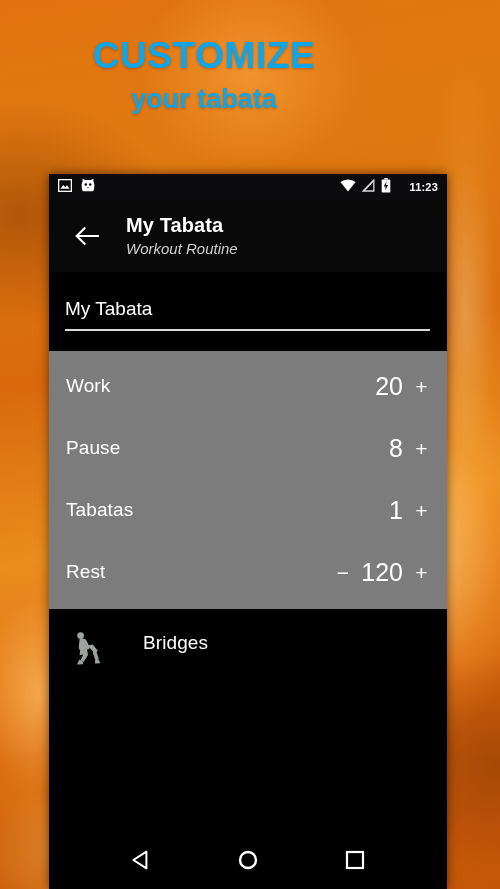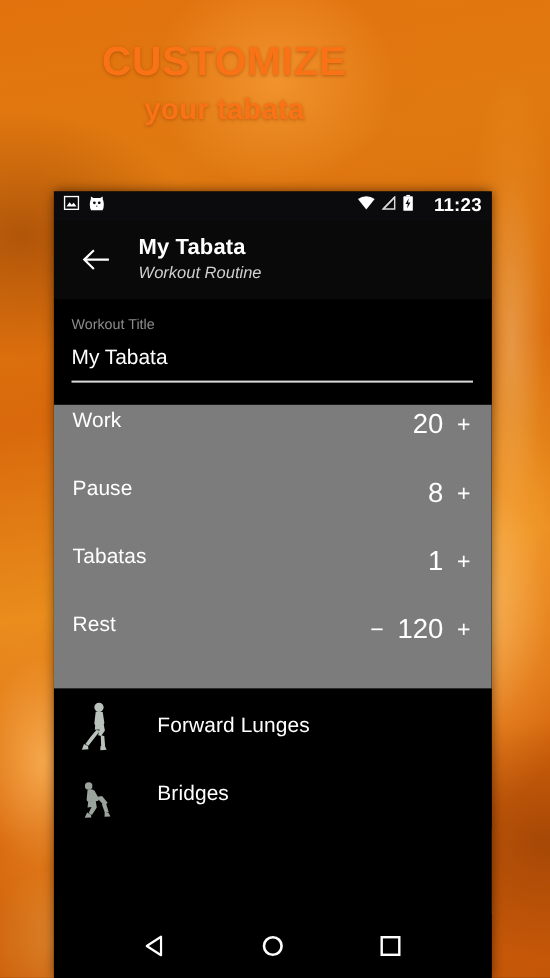--- a/index.html
+++ b/index.html
@@ -50,21 +50,21 @@
       radial-gradient(ellipse 180px 150px at 99% 86%, rgba(110,40,2,0.40) 0%, rgba(110,40,2,0) 72%);
   }
 
   
   .headline {
     position: absolute;
     top: 34px;
     left: 0;
     width: 408px;
     text-align: center;
-    color: #f97316;
+    color: #0ea5e9;
     text-shadow: 0 1px 3px rgba(120,50,0,0.45);
     user-select: none;
   }
   .headline .l1 {
     font-size: 37px;
     font-weight: bold;
     letter-spacing: 0.6px;
     line-height: 44px;
   }
   .headline .l2 {
@@ -92,21 +92,21 @@
     height: 26px;
     background: #0b0b0d;
     display: flex;
     align-items: center;
     padding: 0 9px;
   }
   .sb-left { display: flex; align-items: center; gap: 9px; }
   .sb-right { margin-left: auto; display: flex; align-items: center; gap: 6px; }
   .sb-clock {
     color: #fff;
-    font-size: 17px;
+    font-size: 11px;
     font-weight: bold;
     letter-spacing: 0.2px;
     margin-left: 12px;
   }
   .sb-icon { display: block; }
 
   
   .appbar {
     position: relative;
     height: 72px;
@@ -163,21 +163,21 @@
   .tf-gap { height: 20px; background: #000; }
 
   
   .settings {
     background: #7c7c7c;
     padding: 4px 0 6px 0;
   }
   .srow {
     height: 62px;
     display: flex;
-    align-items: flex-start;
+    align-items: center;
     padding: 0 18px 0 17px;
     gap: 28px;
   }
   .srow-label {
     color: #ffffff;
     font-size: 19px;
     letter-spacing: 0.1px;
   }
   .srow-ctrls {
     margin-left: auto;
@@ -310,21 +310,20 @@
           <polyline points="9.6,2.2 1.6,10 9.6,17.8" fill="none" stroke="#fff" stroke-width="2" stroke-linecap="square"></polyline>
         </svg>
       </div>
       <div class="apptitles">
         <div class="apptitle">My Tabata</div>
         <div class="appsub">Workout Routine</div>
       </div>
     </div>
 
     <div class="titlefield">
-      <div class="tf-label">Workout Title</div>
       <div class="tf-value" placeholder="Workout Title">My Tabata</div>
       <div class="tf-underline"></div>
     </div>
     <div class="tf-gap"></div>
 
     <div class="settings">
 
       <div class="srow">
         <span class="srow-label">Work</span>
         <span class="srow-ctrls">
@@ -358,36 +357,20 @@
           <span class="srow-minus">−</span>
           <span class="srow-value">120</span>
           <span class="srow-plus">+</span>
         </span>
       </div>
 
     </div>
 
     <div class="exlist">
 
-      <div class="exrow">
-        <span class="exthumb">
-          <svg width="44" height="48" viewBox="0 0 44 48">
-            <g fill="#b9c3bb">
-              <circle cx="23" cy="7" r="4.2"></circle>
-              <path d="M20 11 q3.4 -1.2 6.4 0.4 l1.4 9.2 q0.2 2 -1.4 2.6 l-6 0.4 q-1.8 -0.4 -1.6 -2.4 Z"></path>
-              <path d="M19.6 22.6 l7.6 -0.4 l1.2 6 l-3.4 4.8 l-2.8 -0.6 l1.4 -5.2 l-4.4 0.2 Z"></path>
-              <path d="M24.6 32.4 l3.2 0.6 l0.8 9.8 l-3.6 0.2 Z"></path>
-              <path d="M20.6 27.6 l3.4 0.8 l-6.2 7.8 l-4.4 5.8 l-2.8 -1.6 l5 -6.8 Z"></path>
-              <path d="M9.4 40.4 l3.6 1.8 l0.4 3 l-6 0.4 Z"></path>
-              <path d="M24.4 42.2 l4 0.2 l1.6 3.2 l-5.8 0.4 Z"></path>
-            </g>
-          </svg>
-        </span>
-        <span class="exlabel">Forward Lunges</span>
-      </div>
 
 
       <div class="exrow">
         <span class="exthumb">
           <svg width="46" height="44" viewBox="0 0 46 44">
             <g fill="#9aa49d">
               <circle cx="14.6" cy="14.6" r="3.4"></circle>
               <path d="M13.6 18 q3.6 -1.2 6.4 0.8 l3.4 6.4 q1.2 2 -0.8 3 l-7.6 1 q-2.4 -0.4 -2.2 -2.8 Z"></path>
               <path d="M21.4 24.6 l5.4 -1 l5 6.2 l-3 2.6 l-4.6 -5 Z"></path>
               <path d="M14.2 28.6 l6.8 -0.6 l1 6 l-4.4 7 l-3 -1.8 l2.6 -5.6 l-3.6 0.6 Z"></path>

